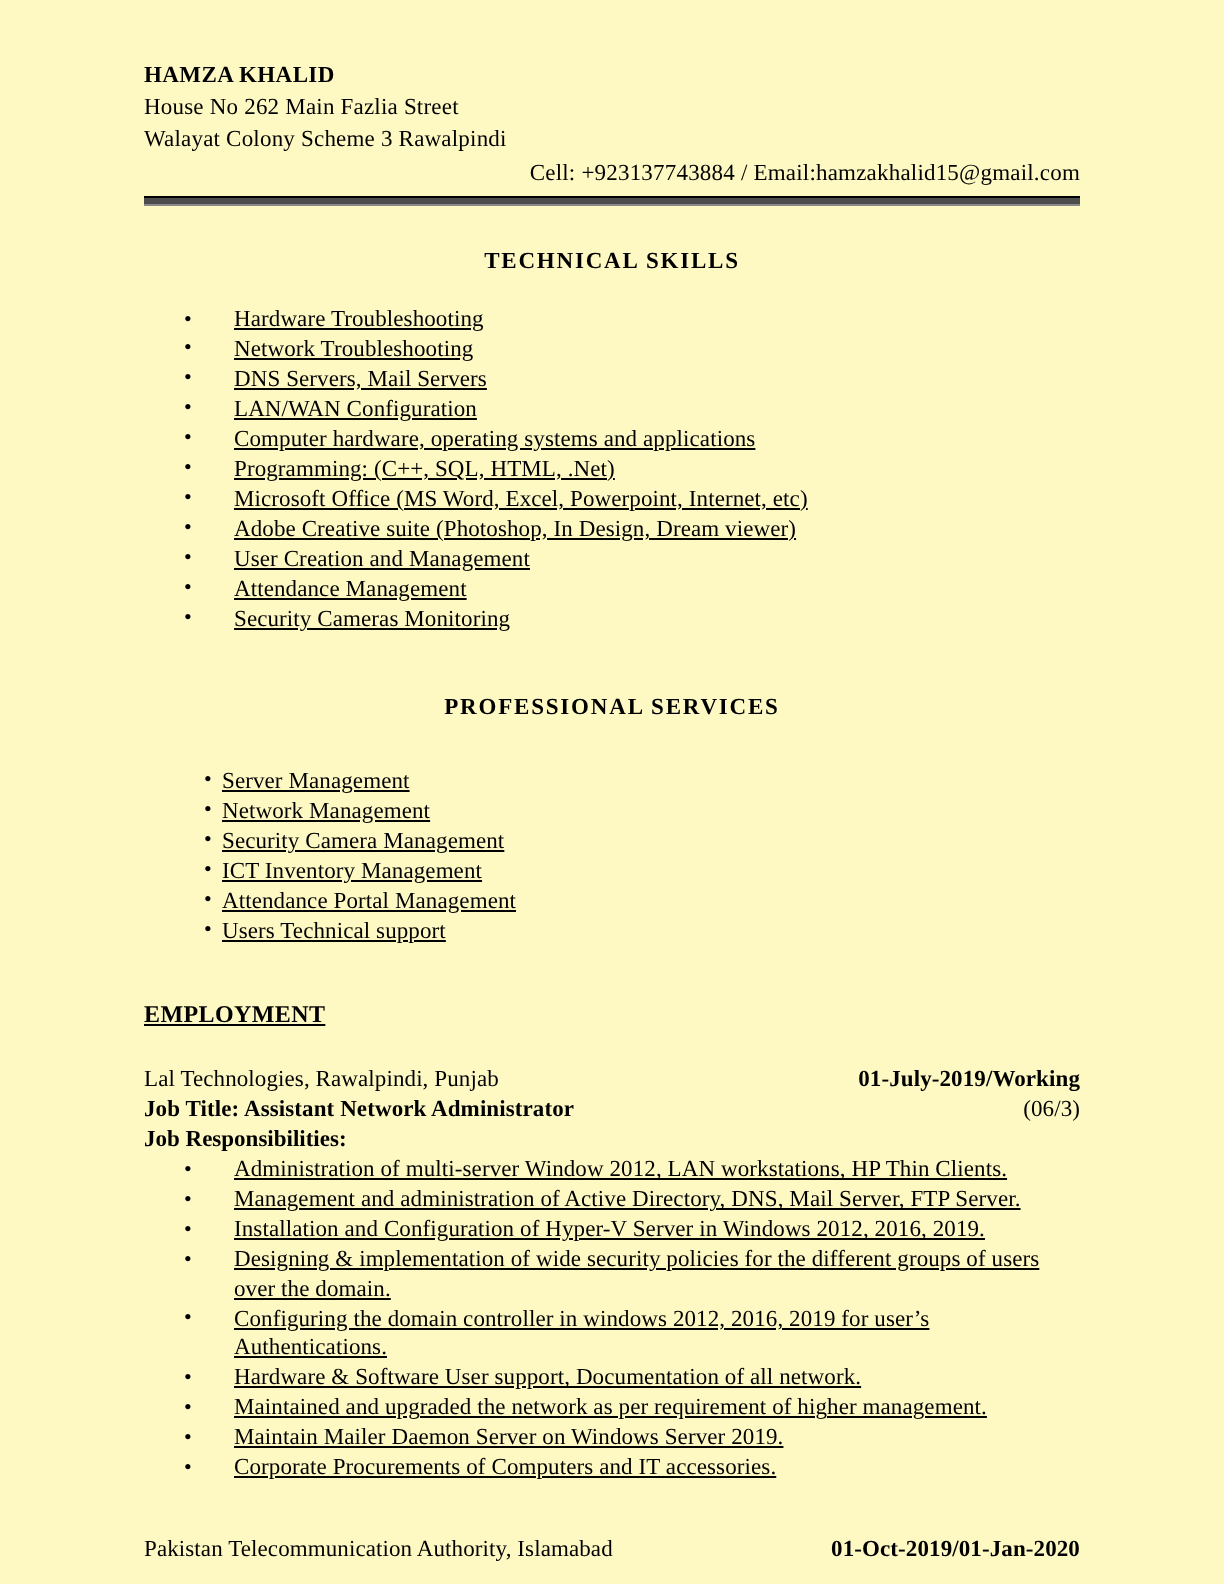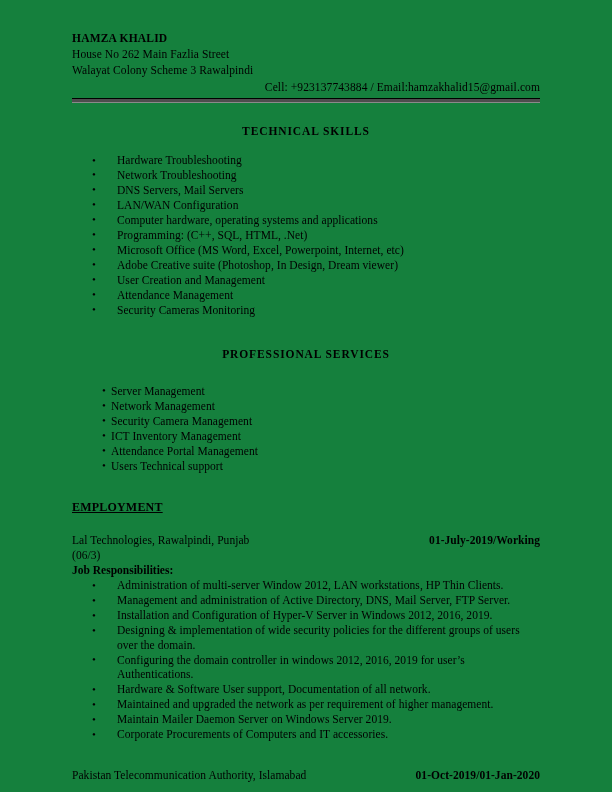--- a/index.html
+++ b/index.html
@@ -8,21 +8,21 @@
     background: #ffffff;
   }
   body {
     font-family: "Liberation Serif", "DejaVu Serif", serif;
     color: #000000;
   }
   .page {
     position: relative;
     width: 612px;
     height: 792px;
-    background: #15803d;
+    background: #fef9c3;
     overflow: hidden;
     box-sizing: border-box;
     padding: 0;
   }
   .content {
     position: absolute;
     left: 72px;
     top: 30px;
     width: 468px;
   }
@@ -74,20 +74,21 @@
   ul {
     margin: 0;
     padding: 0;
     list-style: none;
   }
   li {
     font-size: 11.5px;
     line-height: 14.6px;
     position: relative;
     letter-spacing: 0.05px;
+    text-decoration: underline;
   }
   
   .list-wide li {
     padding-left: 45px;
     margin-bottom: 0.4px;
   }
   .list-wide li::before {
     content: "\2022";
     position: absolute;
     left: 20px;
@@ -182,20 +183,21 @@
     <div class="section-heading-left">EMPLOYMENT</div>
 
     <div class="sp-7"></div>
 
     <div>
       <div class="job-row">
         <span class="left">Lal Technologies, Rawalpindi, Punjab</span>
         <span class="right b">01-July-2019/Working</span>
       </div>
       <div class="job-row">
+        <span class="left b">Job Title: Assistant Network Administrator</span>
         <span class="right">(06/3)</span>
       </div>
       <div class="job-resp-label">Job Responsibilities:</div>
       <ul class="list-wide">
         <li>Administration of multi-server Window 2012, LAN workstations, HP Thin Clients.</li>
         <li>Management and administration of Active Directory, DNS, Mail Server, FTP Server.</li>
         <li>Installation and Configuration of Hyper-V Server in Windows 2012, 2016, 2019.</li>
         <li>Designing &amp; implementation of wide security policies for the different groups of users over the domain.</li>
         <li>Configuring the domain controller in windows 2012, 2016, 2019 for user’s Authentications.</li>
         <li>Hardware &amp; Software User support, Documentation of all network.</li>

